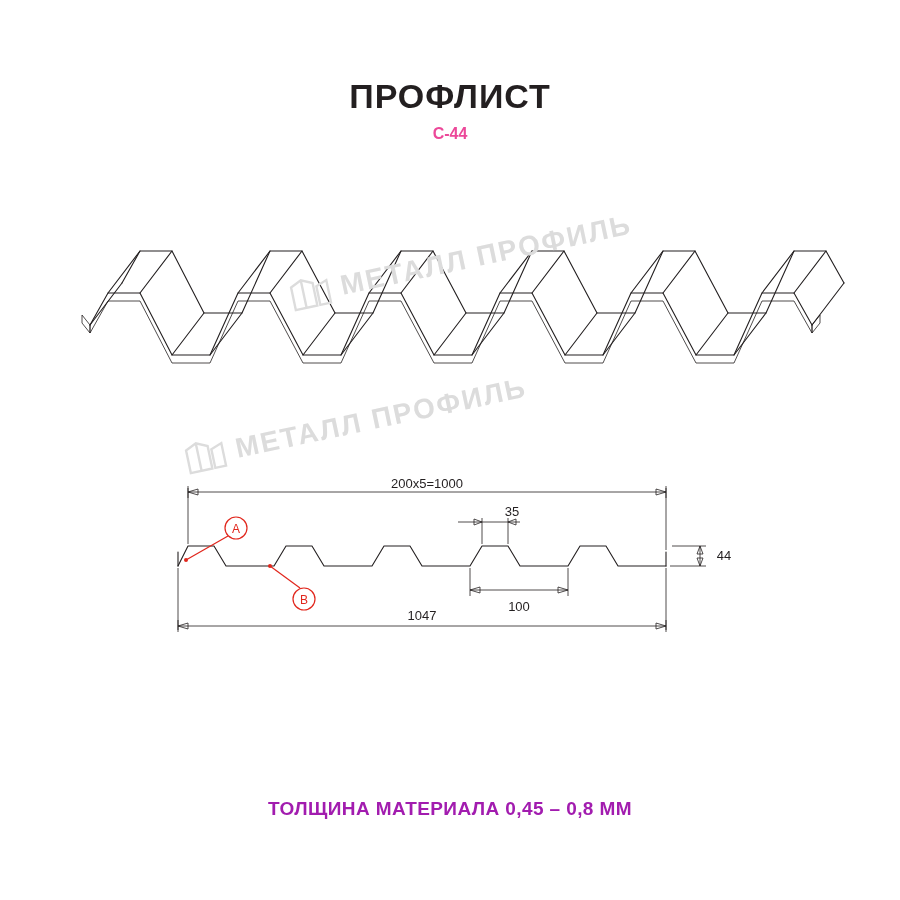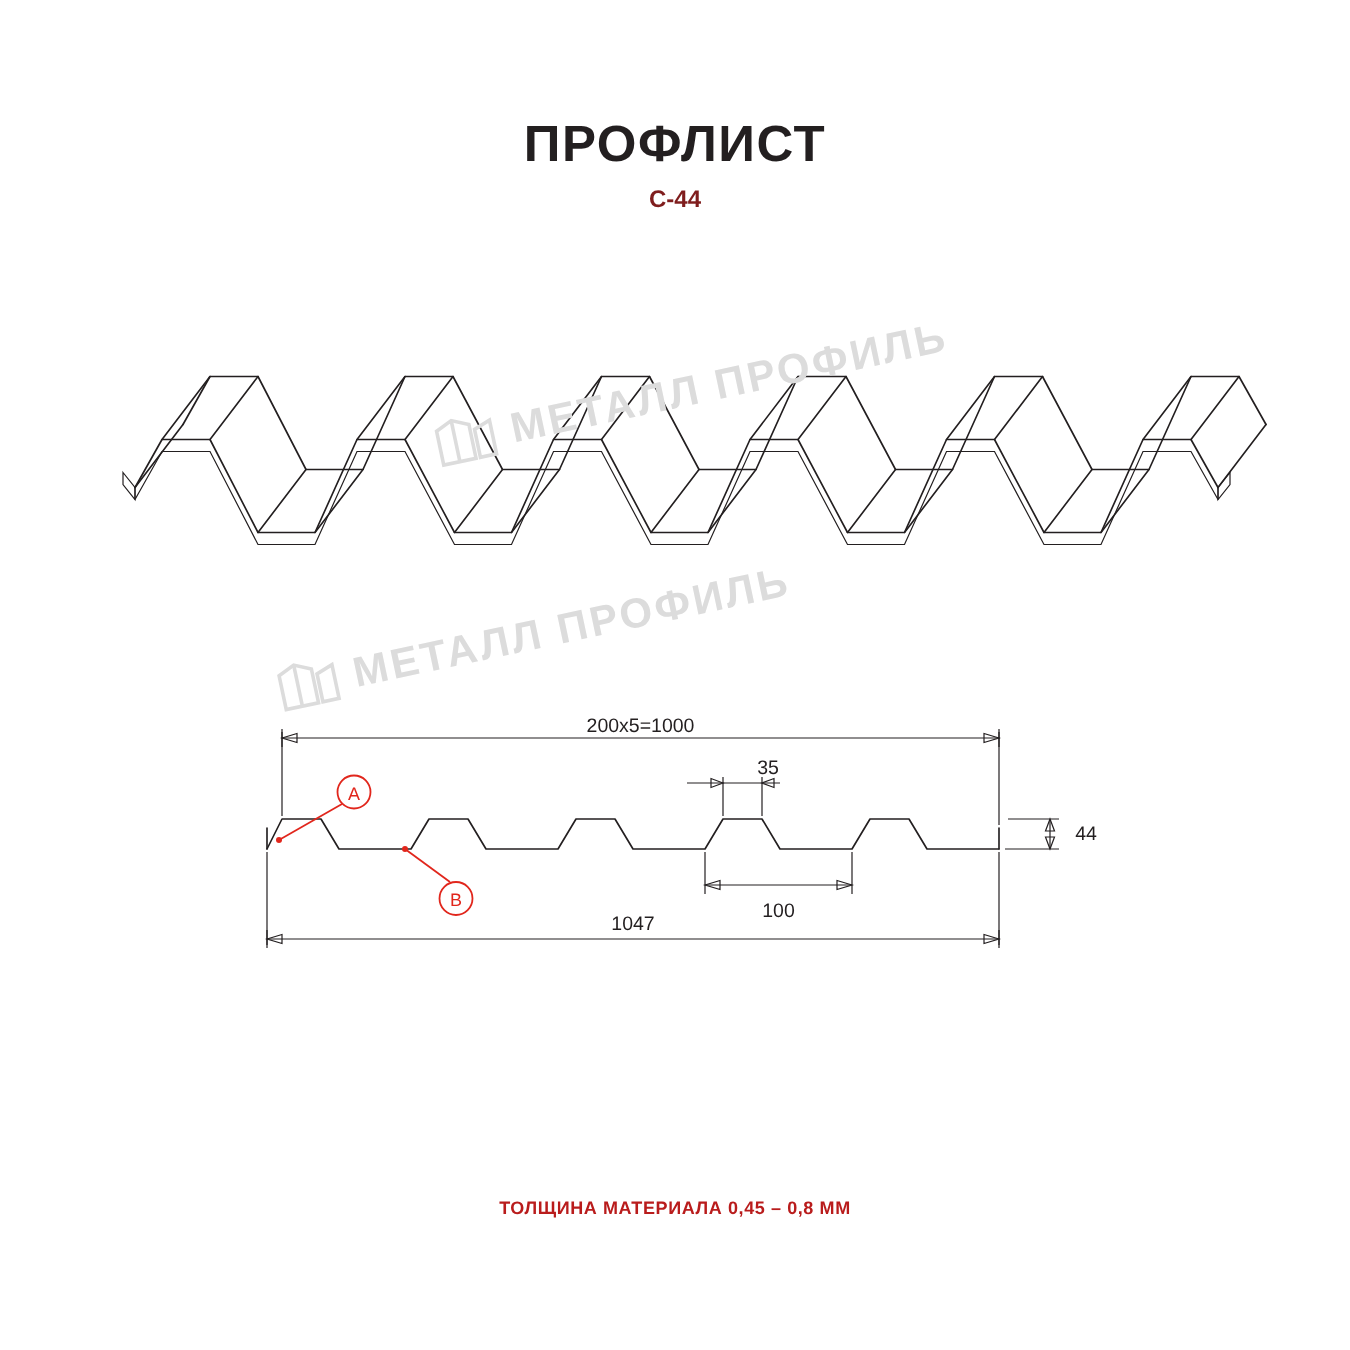--- a/index.html
+++ b/index.html
@@ -33,34 +33,34 @@
     font-size: 34px;
     font-weight: bold;
     letter-spacing: 1px;
     color: #231f20;
     line-height: 1.1;
   }
   .subtitle {
     margin-top: 10px;
     font-size: 16px;
     font-weight: bold;
-    color: #7f1d1d;
+    color: #ec4899;
   }
 
   
   .footer-note {
     position: absolute;
     top: 798px;
     left: 0;
     width: 900px;
     text-align: center;
-    font-size: 12px;
+    font-size: 19px;
     font-weight: bold;
     letter-spacing: 0.4px;
-    color: #b91c1c;
+    color: #a21caf;
   }
 
   
   .iso-drawing {
     position: absolute;
     top: 215px;
     left: 60px;
     width: 790px;
     height: 200px;
   }

